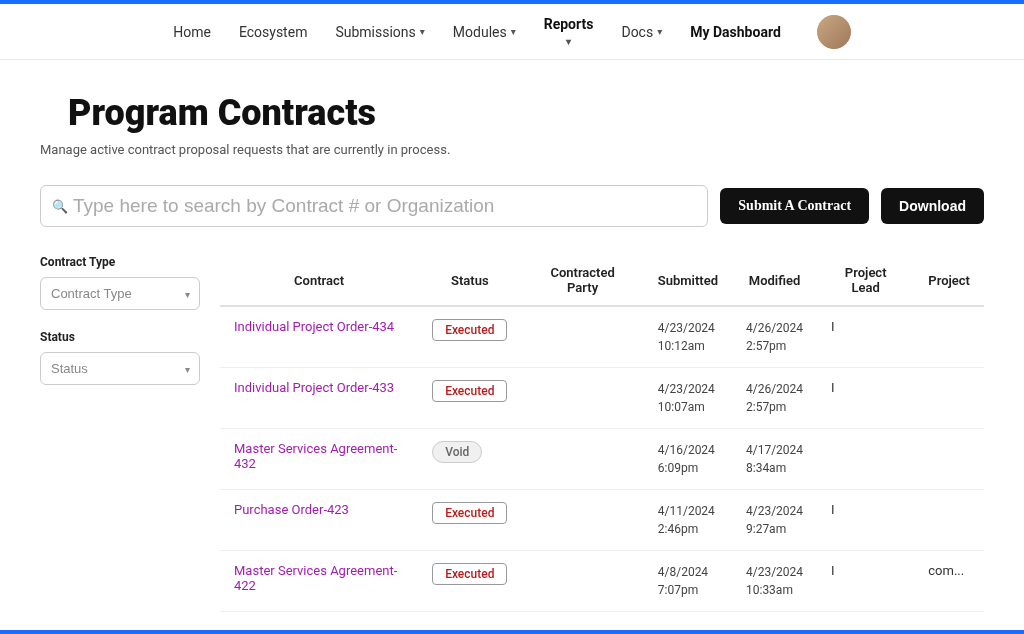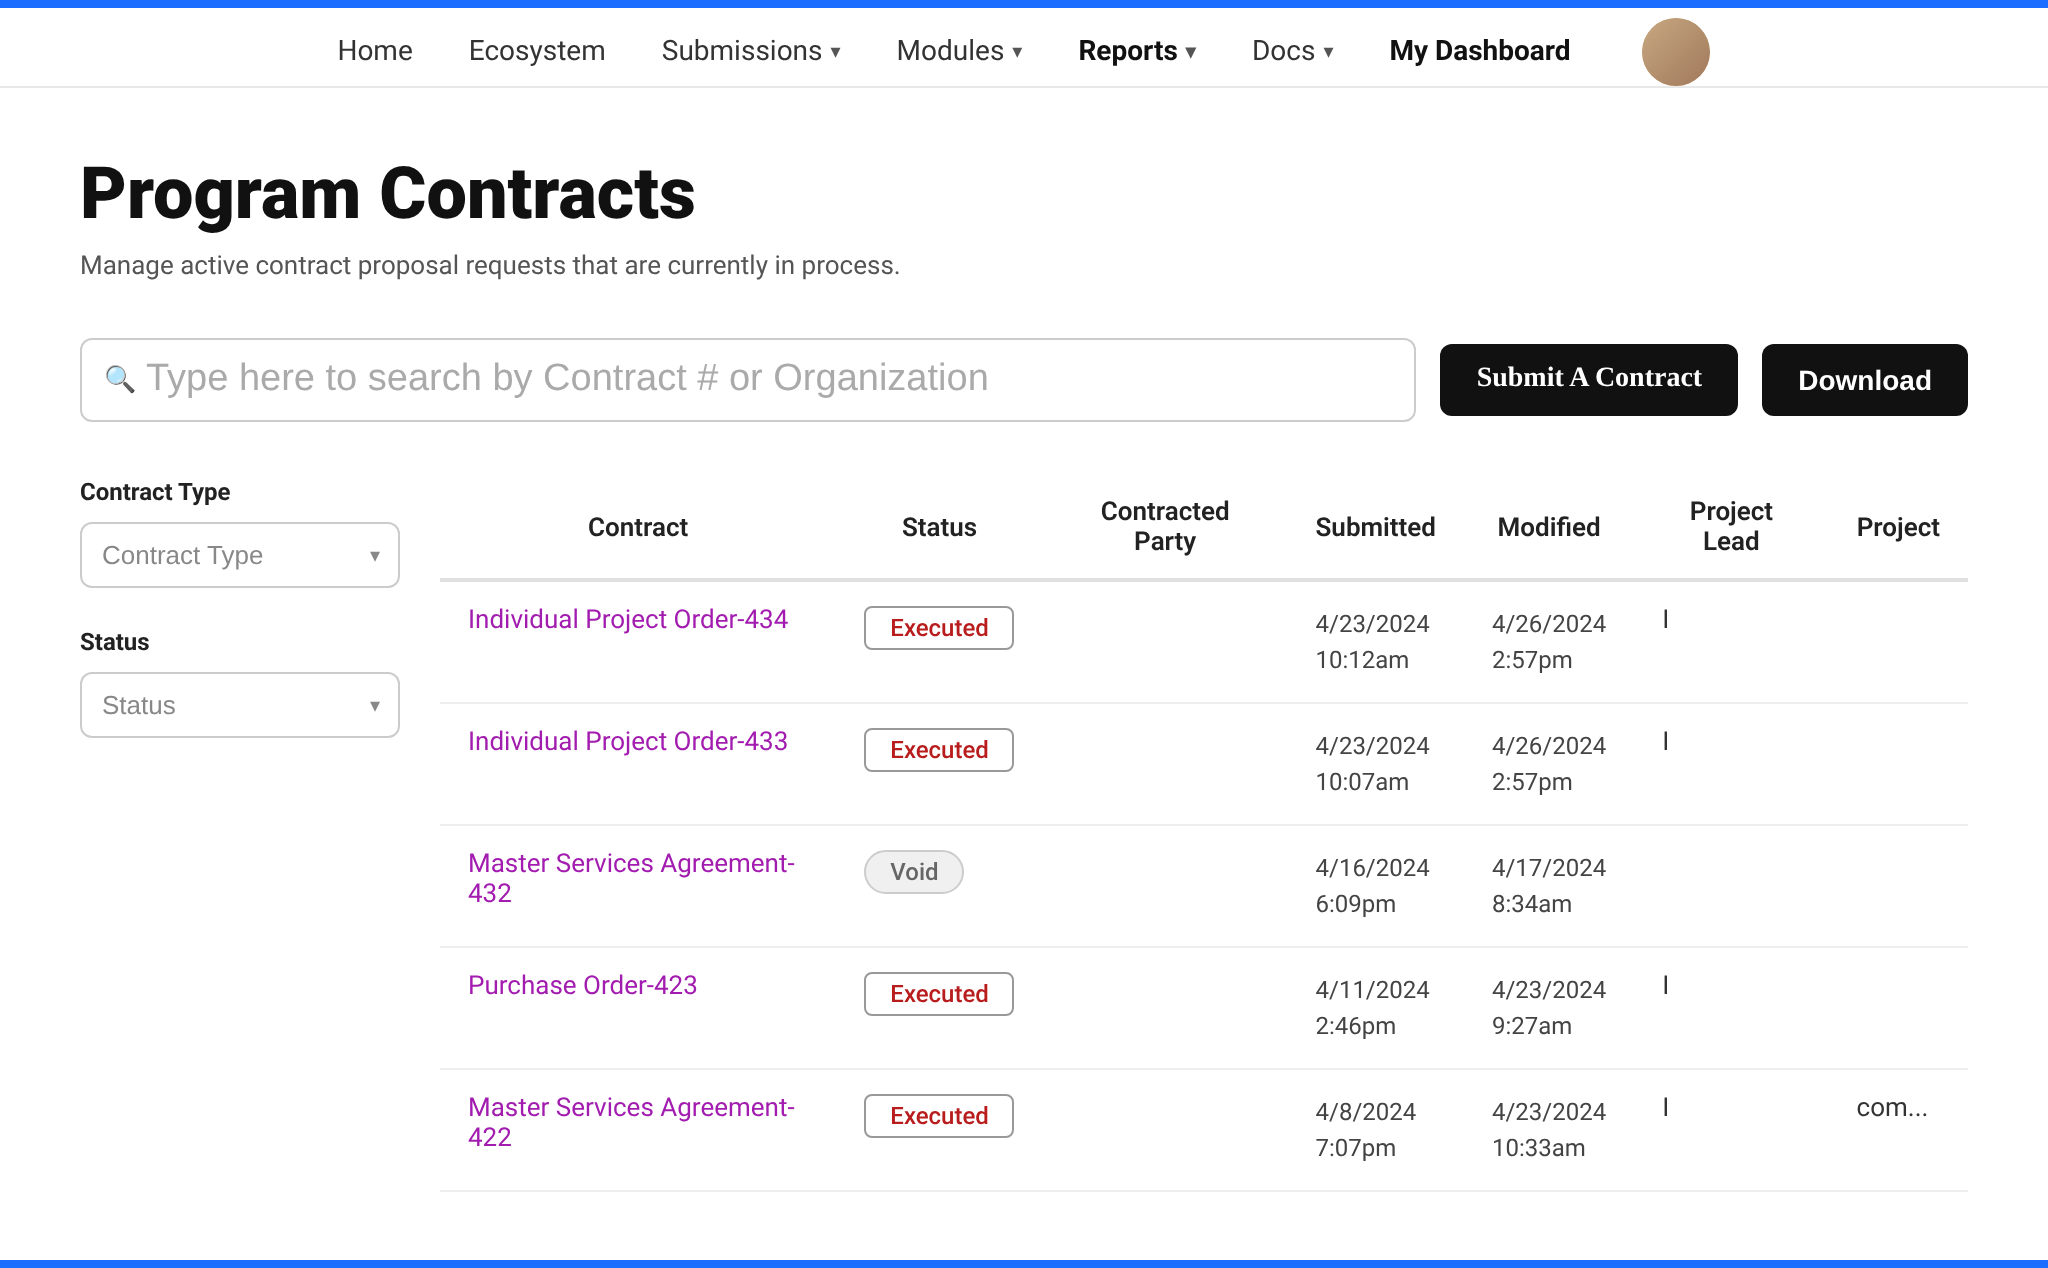--- a/index.html
+++ b/index.html
@@ -2,31 +2,31 @@
 <html><head>
   <meta charset="utf-8">
   <style>
     * { box-sizing: border-box; margin: 0; padding: 0; }
     body { font-family: -apple-system, BlinkMacSystemFont, 'Segoe UI', Roboto, sans-serif; background: #fff; color: #222; font-size: 14px; }
 
     
     .top-border { height: 4px; background: #1a6dff; width: 100%; }
 
     
-    .navbar { display: flex; align-items: flex-end; justify-content: center; padding: 0 40px; height: 40px; border-bottom: 1px solid #e8e8e8; }
+    .navbar { display: flex; align-items: center; justify-content: center; padding: 0 40px; height: 56px; border-bottom: 1px solid #e8e8e8; }
     .nav-links { display: flex; align-items: center; gap: 28px; }
     .nav-item { font-size: 14px; color: #333; cursor: pointer; display: flex; align-items: center; gap: 4px; text-decoration: none; }
-    .nav-item.active { font-weight: 700; color: #111; }
+    .nav-item.active { font-weight: 700; color: #111; flex-direction: column; }
     .nav-chevron { font-size: 10px; color: #555; }
     .nav-avatar { width: 34px; height: 34px; border-radius: 50%; background: #c8a882; overflow: hidden; display: flex; align-items: center; justify-content: center; margin-left: 8px; }
     .nav-avatar-img { width: 34px; height: 34px; border-radius: 50%; background: linear-gradient(135deg, #c8a882, #a0785a); }
 
     
     .page { padding: 32px 40px; max-width: 1024px; margin: 0 auto; }
-    .page-title { font-size: 36px; font-weight: 900; color: #111; margin-bottom: 8px; }
+    .page-title { font-size: 36px; font-weight: 900; color: #111; margin-bottom: 8px; margin-left: 28px; }
     .page-subtitle { font-size: 13px; color: #555; margin-bottom: 28px; }
 
     
     .controls-row { display: flex; align-items: center; gap: 12px; margin-bottom: 28px; }
     .search-wrap { flex: 1; position: relative; }
     .search-icon { position: absolute; left: 12px; top: 50%; transform: translateY(-50%); color: #aaa; font-size: 13px; }
     .search-input { width: 100%; border: 1px solid #ccc; border-radius: 6px; padding: 9px 12px 9px 32px; font-size: 19px; color: #555; outline: none; }
     .search-input::placeholder { color: #aaa; }
     .btn-submit { background: #111; color: #fff; border: none; border-radius: 6px; padding: 10px 18px; font-size: 14px; font-weight: 600; cursor: pointer; white-space: nowrap; font-family: Liberation Serif, serif; }
     .btn-download { background: #111; color: #fff; border: none; border-radius: 6px; padding: 10px 18px; font-size: 14px; font-weight: 600; cursor: pointer; white-space: nowrap; }

